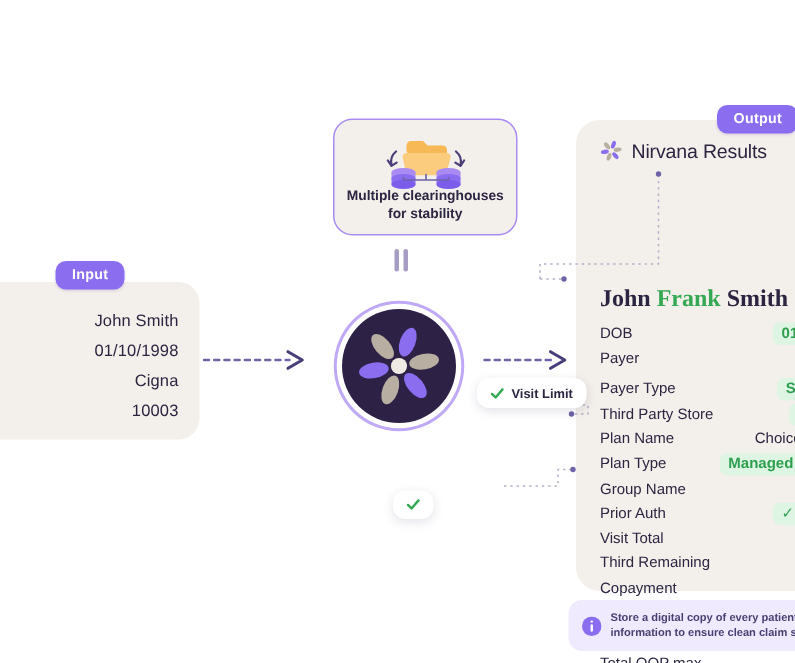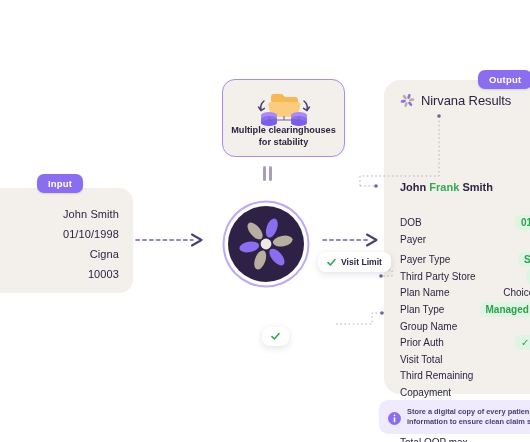--- a/index.html
+++ b/index.html
@@ -72,21 +72,21 @@
   
   .panel-results{
     position:absolute;left:384px;top:80px;width:190px;height:314px;
     background:#F3EFEA;border-radius:16px;
   }
   .res-head{
     position:absolute;left:16px;top:13px;display:flex;align-items:center;gap:6px;
   }
   .res-head .t{font-size:13px;font-weight:400;color:#2B2542;letter-spacing:-.1px;}
   .res-name{
-    position:absolute;left:16px;top:101px;font-size:11px;font-weight:700;color:#2B2542;
+    position:absolute;left:16px;top:111px;font-size:16px;font-weight:700;color:#2B2542;font-family:Liberation Serif, serif;
   }
   .res-name .mid{color:#34A853;}
 
   .rows{position:absolute;left:0;right:0;top:0;}
   .row{
     position:absolute;left:16px;right:8px;height:19px;
     display:flex;align-items:center;justify-content:space-between;
   }
   .row .k{font-size:10px;font-weight:400;color:#2B2542;white-space:nowrap;}
   .row .v{font-size:10px;font-weight:500;color:#2B2542;white-space:nowrap;}

